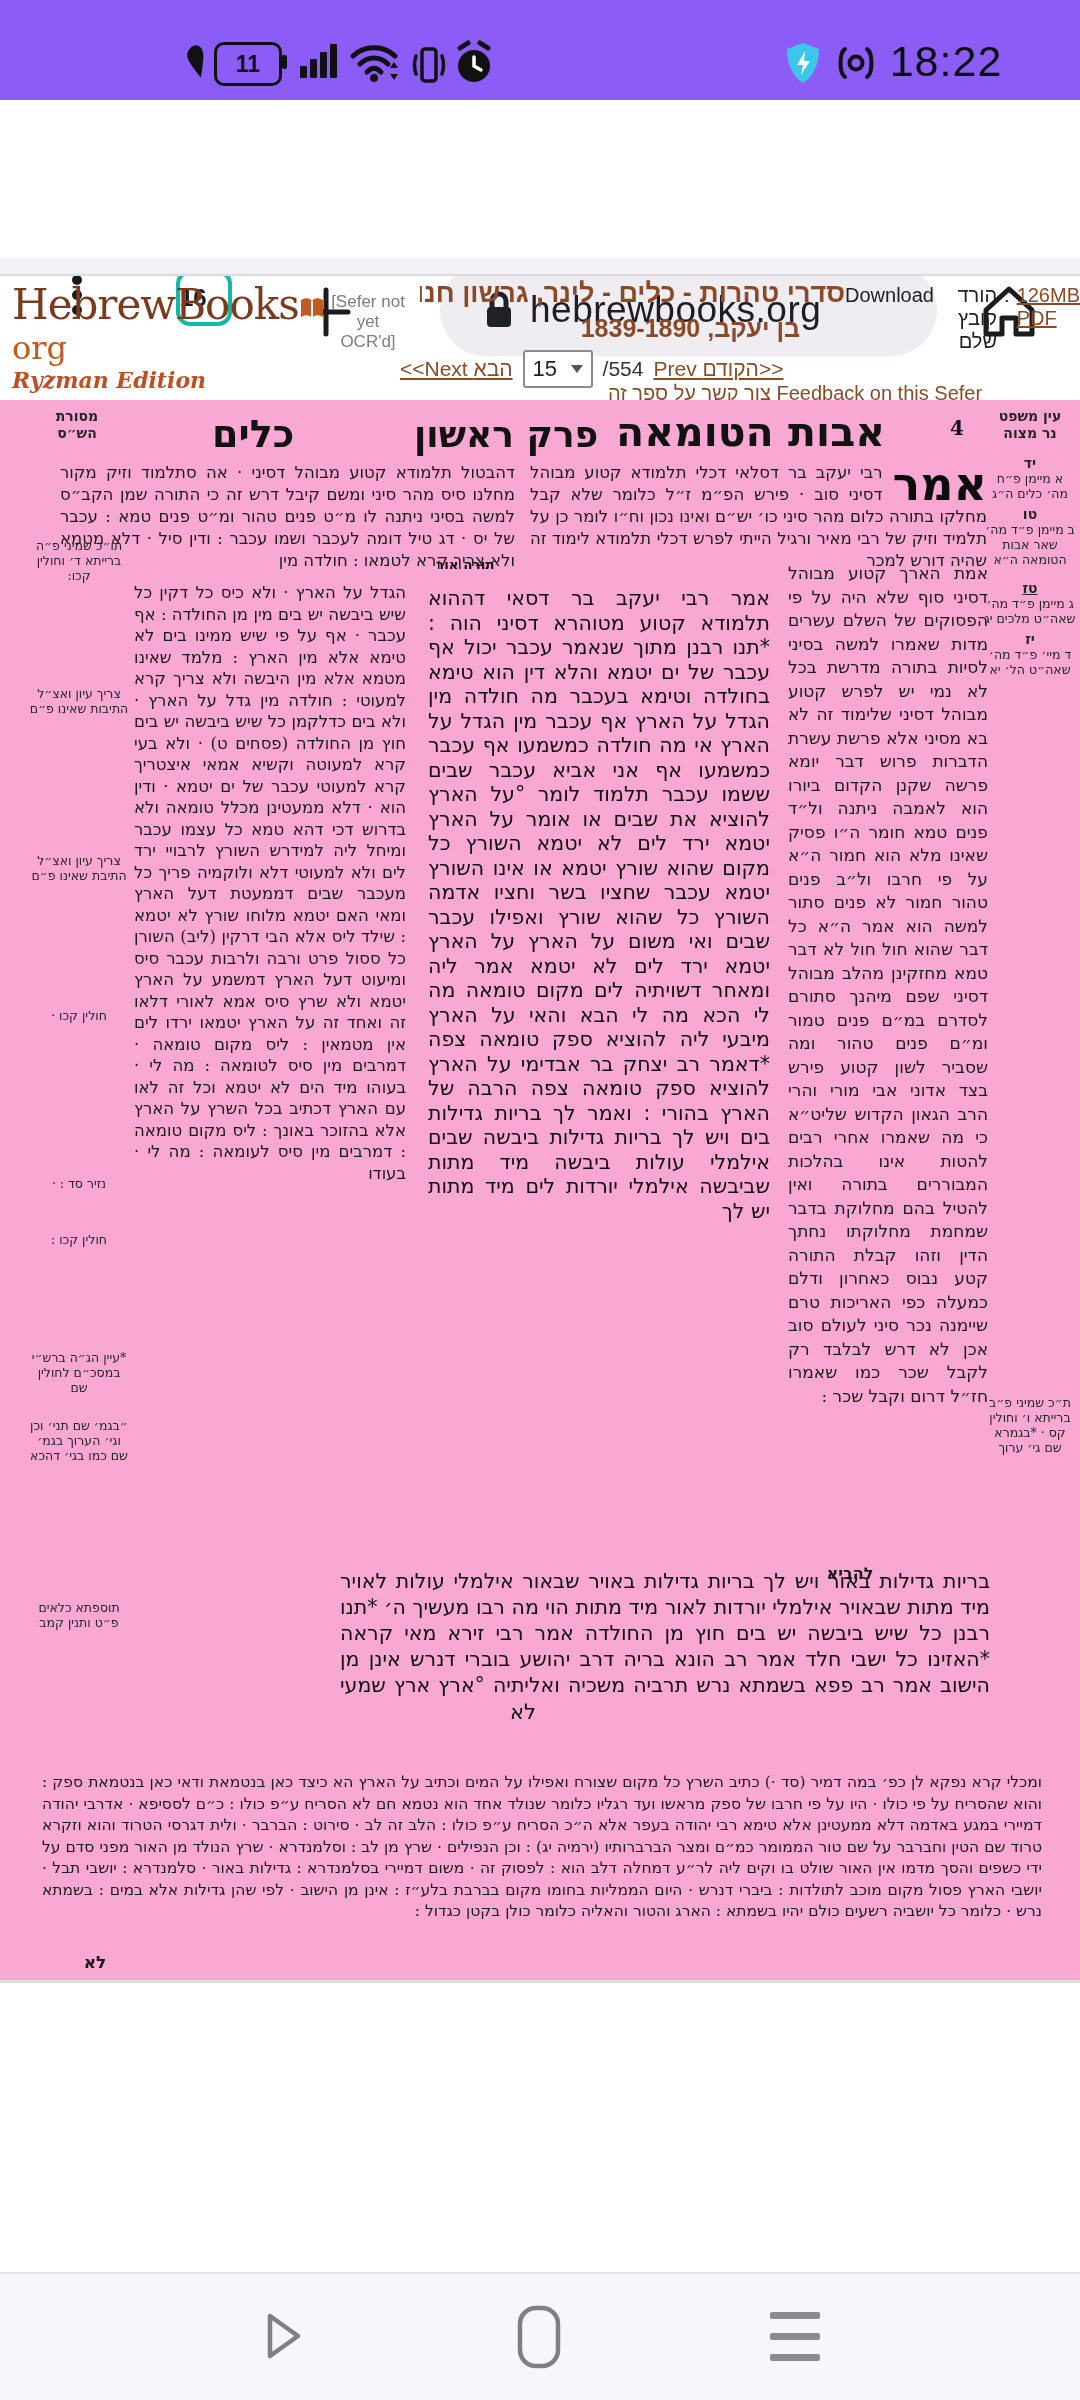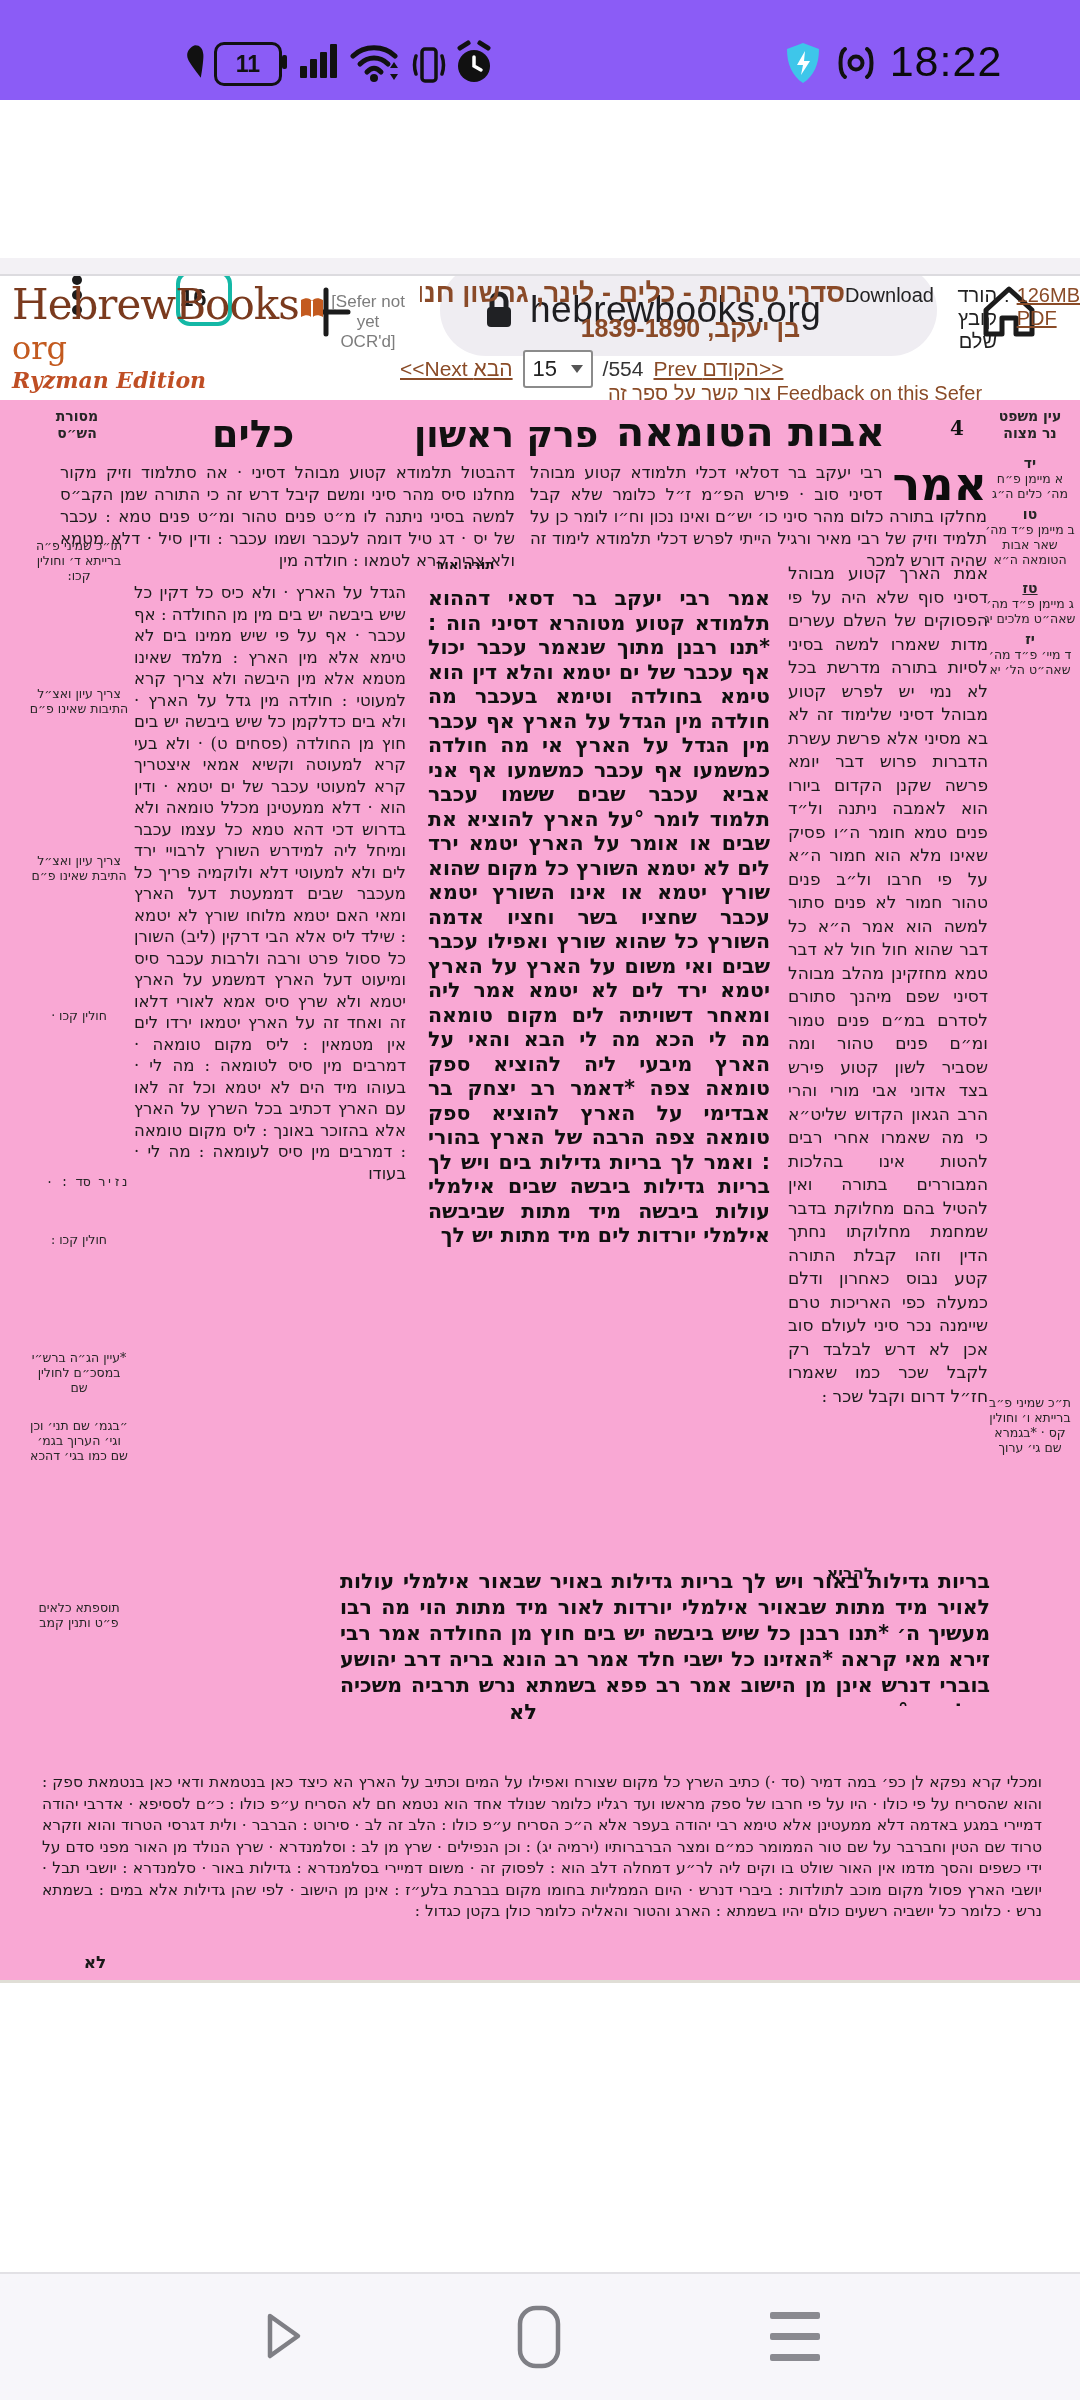--- a/index.html
+++ b/index.html
@@ -37,21 +37,21 @@
   #dl-row{font-size:20px;color:#222;display:flex;gap:7px;align-items:baseline;}
   #pager{font-size:21px;color:#333;display:flex;gap:10px;align-items:center;}
   #pageselect{width:70px;height:38px;border:2px solid #8b8b8b;border-radius:3px;background:#fff;
               display:flex;align-items:center;justify-content:space-between;padding:0 8px;box-sizing:border-box;font-size:22px;color:#222;}
   .chev{width:0;height:0;border-left:6px solid transparent;border-right:6px solid transparent;border-top:8px solid #555;}
   #feedback{font-size:20px;}
 
   
   #scan{left:0;top:400px;width:1080px;height:1580px;background:#f9a8d4;border-bottom:3px solid #e0ded6;}
   .heb{direction:rtl;unicode-bidi:plaintext;}
-  .sq{font-family:"DejaVu Sans",sans-serif;font-weight:700;color:#101010;direction:rtl;text-align:justify;}
+  .sq{font-family:"DejaVu Sans",sans-serif;font-weight:400;color:#101010;direction:rtl;text-align:justify;}
   .rashi{font-family:"DejaVu Serif","DejaVu Sans",serif;color:#1c1c1c;direction:rtl;text-align:justify;}
   .hdr{font-family:"DejaVu Sans",sans-serif;font-weight:700;color:#121212;direction:rtl;white-space:nowrap;}
   .margintxt{font-family:"DejaVu Serif","DejaVu Sans",serif;font-size:12.5px;line-height:15px;color:#262626;
              direction:rtl;text-align:center;}
   .mark{font-weight:bold;text-align:center;font-size:14px;}
   #opening-word{float:right;font-size:46px;font-weight:800;line-height:44px;margin-left:10px;
                 font-family:"DejaVu Sans",sans-serif;color:#0d0d0d;}
   .colblock{overflow:hidden;}
   .catch{font-family:"DejaVu Serif","DejaVu Sans",serif;font-weight:bold;color:#191919;text-align:center;direction:rtl;margin-top:12px;}
 
@@ -206,21 +206,21 @@
     <div class="abs sq colblock" style="left:340px;top:1168px;width:650px;height:138px;font-size:20.5px;line-height:26px;">בריות גדילות באור ויש לך בריות גדילות באויר שבאור אילמלי עולות לאויר מיד מתות שבאויר אילמלי יורדות לאור מיד מתות הוי מה רבו מעשיך ה׳ *תנו רבנן כל שיש ביבשה יש בים חוץ מן החולדה אמר רבי זירא מאי קראה *האזינו כל ישבי חלד אמר רב הונא בריה דרב יהושע בוברי דנרש אינן מן הישוב אמר רב פפא בשמתא נרש תרביה משכיה ואליתיה °ארץ ארץ שמעי דבר ה׳ · אמר רב פפא</div>
     <div class="abs sq" style="left:498px;top:1300px;width:50px;font-size:21px;text-align:center;">לא</div>
 
     <div class="abs rashi colblock" style="left:42px;top:1372px;width:1000px;height:168px;font-size:15.5px;line-height:21.5px;">ומכלי קרא נפקא לן כפ׳ במה דמיר (סד ·) כתיב השרץ כל מקום שצורח ואפילו על המים וכתיב על הארץ הא כיצד כאן בנטמאת ודאי כאן בנטמאת ספק : והוא שהסריח על פי כולו · היו על פי חרבו של ספק מראשו ועד רגליו כלומר שנולד אחד הוא נטמא חם לא הסריח ע״פ כולו : כ״ם לססיפא · אדרבי יהודה דמיירי במגע באדמה דלא ממעטינן אלא טימא רבי יהודה בעפר אלא ה״כ הסריח ע״פ כולו : הלב זה לב · סירוט : הברבר · ולית דגרסי הטרוד והוא וזקרא טרוד שם הטין וחברבר על שם טור הממומר כמ״ם ומצר הברברותיו (ירמיה יג) : וכן הנפילים · שרץ מן לב : וסלמנדרא · שרץ הנולד מן האור מפני סדם על ידי כשפים והסך מדמו אין האור שולט בו וקים ליה לר״ע דמחלה דלב הוא : לפסוק זה · משום דמיירי בסלמנדרא : גדילות באור · סלמנדרא : יושבי תבל · יושבי הארץ פסול מקום מוכב לתולדות : ביברי דנרש · היום הממליות בחומו מקום בברבת בלע״ז : אינן מן הישוב · לפי שהן גדילות אלא במים : בשמתא נרש · כלומר כל יושביה רשעים כולם יהיו בשמתא : הארג והטור והאליה כלומר כולן בקטן כגדול :</div>
     <div class="abs catch" style="left:70px;top:1540px;width:50px;font-size:17px;">לא</div>
 
     <div class="abs margintxt" style="left:28px;top:138px;width:102px;">תו״כ שמיני פ״ה ברייתא ד׳ וחולין קכו:</div>
     <div class="abs margintxt" style="left:28px;top:286px;width:102px;">צריך עיון ואצ״ל התיבות שאינו פ״ם</div>
     <div class="abs margintxt" style="left:28px;top:453px;width:102px;">צריך עיון ואצ״ל התיבת שאינו פ״ם</div>
     <div class="abs margintxt" style="left:28px;top:608px;width:102px;">חולין קכו ·</div>
-    <div class="abs margintxt" style="left:36px;top:776px;width:102px;font-family:Liberation Mono, monospace;">נזיר סד : ·</div>
+    <div class="abs margintxt" style="left:28px;top:776px;width:102px;">נזיר סד : ·</div>
     <div class="abs margintxt" style="left:28px;top:832px;width:102px;">חולין קכו :</div>
     <div class="abs margintxt" style="left:28px;top:950px;width:102px;">*עיין הג״ה ברש״י במסכ״ם לחולין שם</div>
     <div class="abs margintxt" style="left:28px;top:1018px;width:102px;">״בגמ׳ שם תני׳ וכן וגי׳ הערוך בגמ׳ שם כמו בגי׳ דהכא</div>
     <div class="abs margintxt" style="left:28px;top:1200px;width:102px;">תוספתא כלאים פ״ט ותנין קמב</div>
   </div>
 
   <div id="navbar" class="abs">
     <svg class="abs" style="left:258px;top:36px" width="50" height="52" viewBox="0 0 50 52">
       <path d="M12 6 L40 26 L12 46 Z" stroke="#7f7f85" stroke-width="4.5" fill="none" stroke-linejoin="round"></path>
     </svg>

